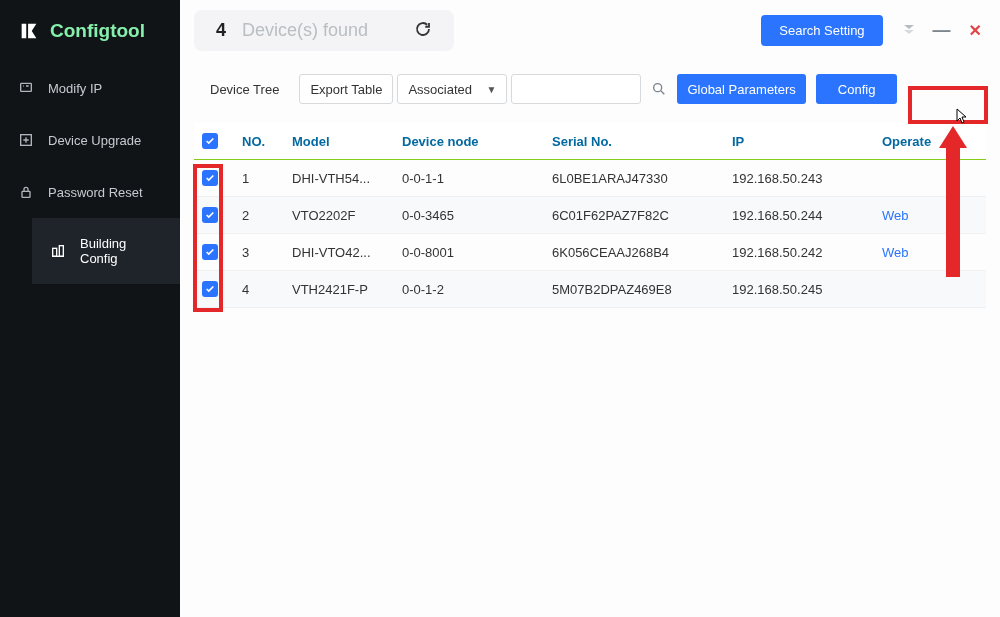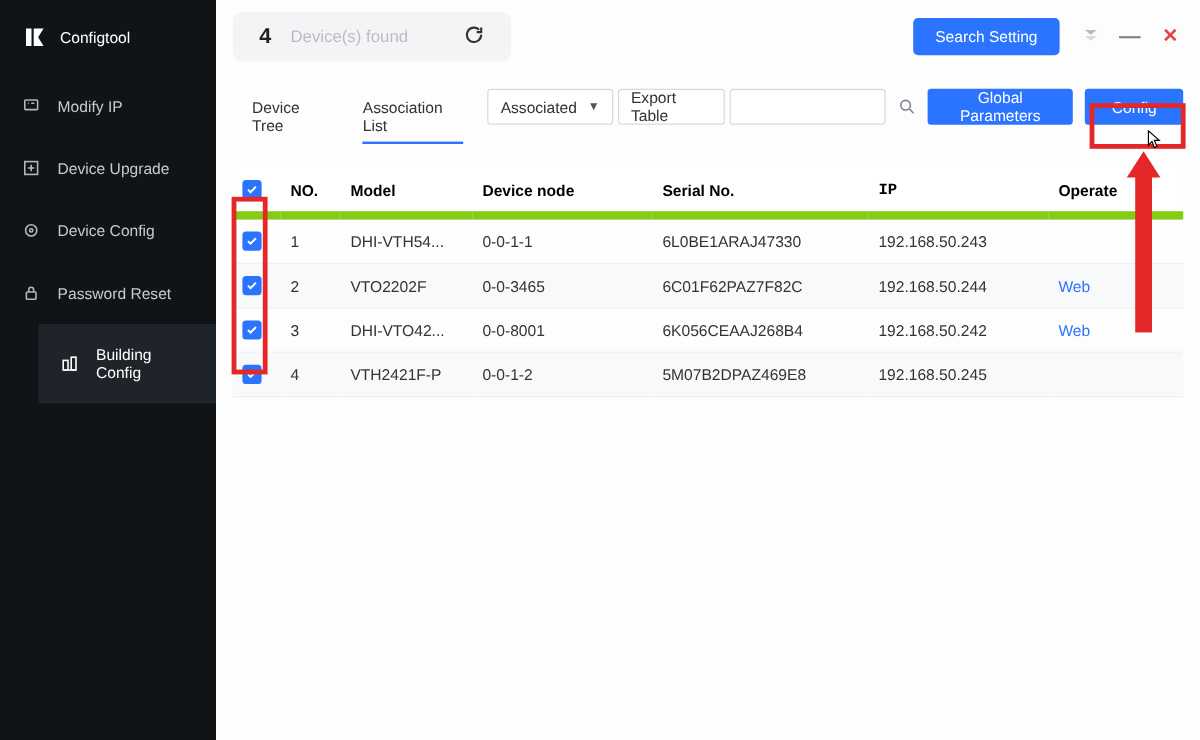--- a/index.html
+++ b/index.html
@@ -26,21 +26,21 @@
     display: flex;
     align-items: center;
     padding: 12px 18px 20px 18px;
     color: #fff;
     gap: 10px;
   }
   .logo-glyph {
     width: 22px; height: 22px;
     display: flex; align-items: center; justify-content: center;
   }
-  .logo-text { font-size: 13px; font-weight: 400; color: #ffffff; }
+  .logo-text { font-size: 19px; font-weight: 700; color: #86efac; }
   .nav-item {
     display: flex;
     align-items: center;
     gap: 14px;
     padding: 18px 18px;
     cursor: pointer;
     color: #c5cbd0;
     font-size: 13px;
   }
   .nav-item.active {
@@ -73,21 +73,21 @@
   .found-box {
     display: flex;
     align-items: center;
     background: #f4f4f6;
     border-radius: 8px;
     padding: 10px 22px;
     margin: 12px 14px;
     gap: 16px;
   }
   .found-count { font-size: 18px; font-weight: 600; color: #222; }
-  .found-text { color: #b9bec3; font-size: 14px; }
+  .found-text { color: #b9bec3; font-size: 18px; }
   .refresh-icon { margin-left: 30px; color: #555; cursor: pointer; }
   .top-spacer { flex: 1; }
   .btn-primary {
     background: #2a74ff;
     color: #fff;
     border: none;
     padding: 8px 18px;
     border-radius: 4px;
     font-size: 13px;
     cursor: pointer;
@@ -173,23 +173,23 @@
     pointer-events: none;
   }
 
   
   .table-wrap { margin-top: 10px; }
   table { width: 100%; border-collapse: collapse; }
   th {
     text-align: left;
     font-size: 13px;
     font-weight: 600;
-    color: #000000;
+    color: #0369a1;
     padding: 10px 8px;
-    border-bottom: 7px solid #84cc16;
+    border-bottom: 1px solid #84cc16;
     background: #fff;
   }
   td {
     font-size: 13px;
     color: #333;
     padding: 10px 8px;
     border-bottom: 1px solid #eef0f2;
   }
   tr.alt td { background: #f8f9fb; }
   .chk {
@@ -253,29 +253,20 @@
   <div class="nav-item">
     <span class="icon-slot">
       <svg viewBox="0 0 24 24" width="16" height="16" fill="none" stroke="currentColor" stroke-width="2">
           <rect x="4" y="4" width="16" height="16"></rect>
           <path d="M12 8v8M8 12h8"></path>
         </svg>
     </span>
     <span>Device Upgrade</span>
   </div>
 
-  <div class="nav-item">
-    <span class="icon-slot">
-      <svg viewBox="0 0 24 24" width="16" height="16" fill="none" stroke="currentColor" stroke-width="2">
-          <circle cx="12" cy="12" r="7"></circle>
-          <circle cx="12" cy="12" r="2"></circle>
-        </svg>
-    </span>
-    <span>Device Config</span>
-  </div>
 
 
   <div class="nav-item">
     <span class="icon-slot">
       <svg viewBox="0 0 24 24" width="16" height="16" fill="none" stroke="currentColor" stroke-width="2">
           <rect x="6" y="11" width="12" height="9" rx="1"></rect>
           <path d="M9 11V8a3 3 0 0 1 6 0v3"></path>
         </svg>
     </span>
     <span>Password Reset</span>
@@ -318,28 +309,27 @@
       </span>
       <span class="min-icon">—</span>
       <span class="close-icon">✕</span>
     </div>
   </div>
 
   <div class="content">
     <div class="toolbar">
       <div class="tabs">
         <div class="tab">Device Tree</div>
-        <div class="tab active">Association List</div>
+      </div>
+      <div class="control-box">
+        <span>Export Table</span>
       </div>
       <div class="control-box dropdown-box">
         <span>Associated</span>
         <span class="caret">▼</span>
-      </div>
-      <div class="control-box">
-        <span>Export Table</span>
       </div>
       <input class="search-input" placeholder="" style="">
       <span class="search-icon-btn">
         <svg viewBox="0 0 24 24" width="16" height="16" fill="none" stroke="#7a828a" stroke-width="2">
             <circle cx="10" cy="10" r="6"></circle>
             <path d="M20 20l-5-5"></path>
           </svg>
       </span>
       <button class="btn-blue-flat">Global Parameters</button>
       <button class="btn-blue-flat btn-config" style="margin-left:6px; padding:0 22px;">Config</button>
@@ -353,21 +343,21 @@
               <span class="chk">
                 <svg viewBox="0 0 12 12">
                     <path d="M2 6l2.5 2.5L10 3" stroke="#fff" stroke-width="2" fill="none"></path>
                   </svg>
               </span>
             </th>
             <th style="width:50px;">NO.</th>
             <th style="width:110px;">Model</th>
             <th style="width:150px;">Device node</th>
             <th style="width:180px;">Serial No.</th>
-            <th style="width:150px;font-family:Liberation Mono, monospace;">IP</th>
+            <th style="width:150px;">IP</th>
             <th>Operate</th>
           </tr>
         </thead>
         <tbody id="table-body">
             <tr>
               <td><span class="chk">
                   <svg viewBox="0 0 12 12">
                     <path d="M2 6l2.5 2.5L10 3" stroke="#fff" stroke-width="2" fill="none"></path>
                   </svg>
                 </span></td>

